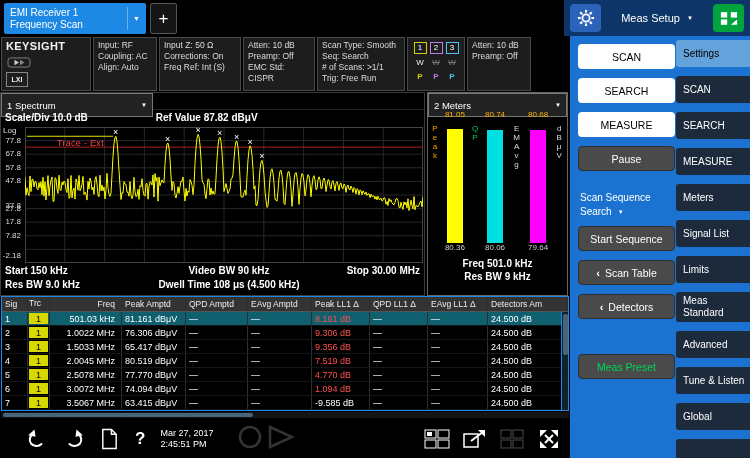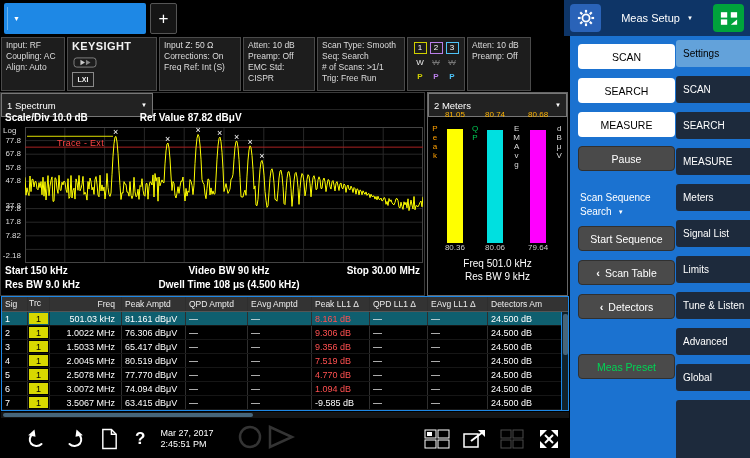--- a/index.html
+++ b/index.html
@@ -30,41 +30,41 @@
   .tdet{font-size:8px;color:#eee}
   .toff{color:#777;text-decoration:line-through}
   .tpk{font-weight:bold}
 
   
   .spectrum-window{position:absolute;left:0;top:92px;width:425px;height:204px;background:#000;border:1px solid #3a3a3a}
   .win-titlebar{height:17px;display:flex;background:#000;border-bottom:1px solid #222}
   .win-select{width:152px;background:#222;border:1px solid #777;display:flex;justify-content:space-between;align-items:center;padding:11px 5px;font-size:9.5px;color:#fff}
   .win-select.full{width:100%}
   .spec-info{height:15px;display:flex;align-items:center;font-size:10px;font-weight:bold;padding-left:4px}
-  .spec-ref{margin-left:52px}
+  .spec-ref{margin-left:68px}
   .chart-wrap{position:relative;height:140px}
   .ylabels{position:absolute;left:0;top:2px;width:22px;height:136px}
   .ylab{position:absolute;right:2px;font-size:8px;color:#ddd}
   .log-label{position:absolute;left:2px;top:1px;font-size:8px;color:#ddd}
   #spectrum-svg{position:absolute;left:24px;top:2px}
   .trace-annot{position:absolute;left:56px;top:13px;color:#ff4444;font-size:9px;letter-spacing:.3px}
   .spec-bottom{height:14px;display:flex;font-size:10px;font-weight:bold;padding:0 4px}
   .sb-l{width:34%}.sb-m{width:40%;text-align:center}.sb-r{flex:1;text-align:right}
 
   
   .meters-window{position:absolute;left:427px;top:92px;width:141px;height:204px;background:#000;border:1px solid #666}
   .meters-body{position:relative;height:144px;display:flex;padding:0 2px}
   .mlabel{white-space:pre-line;font-size:8px;line-height:9px;text-align:center;padding-top:14px}
   .ml0{width:10px}.ml1{width:10px}.ml2{width:13px}.ml3{width:12px}
   .mbarcol{width:31px;display:flex;flex-direction:column}
   .mtop{height:11px;font-size:8px;text-align:center;color:#ffb300}
   .mbot{height:11px;font-size:8px;text-align:center;color:#cfcfcf}
   .mbararea{flex:1;display:flex;align-items:flex-end;justify-content:center}
   .mbarfill{width:16px}
-  .meter-freq{margin-top:3px;font-weight:normal;font-size:10px;text-align:center;line-height:13px}
+  .meter-freq{margin-top:3px;font-weight:bold;font-size:10px;text-align:center;line-height:13px}
 
   
   .sig-table{position:absolute;left:1px;top:296px;width:568px;height:115px;border:1px solid #1e88e5;background:#000;font-size:9px}
   .theader{display:flex;height:15px;background:#333;border-bottom:1px solid #555}
   .tcell{padding:2px 3px;border-right:1px solid #2e2e2e;white-space:nowrap;overflow:hidden;line-height:10px}
   .hcell{font-size:8.5px;color:#eee}
   .trow{display:flex;height:14px;border-bottom:1px solid #161616;background:#000;cursor:pointer}
   .trow.selected{background:#0f5f6f}
   .c0{width:26px}.c1{width:22px;padding:1px}.c2{width:72px;text-align:right;padding-right:6px}
   .c3{width:64px}.c4{width:62px}.c5{width:64px}.c6{width:58px}.c7{width:58px}.c8{width:60px}.c9{flex:1}
@@ -100,20 +100,24 @@
   .stab.active{background:#63a2da;color:#000}
   .stab-filler{flex:1;background:#1d2a3c;border-radius:3px 0 0 0}
 </style>
 </head>
 <body>
 
 <div class="screen">
 
   <div class="top-bar">
     <div class="screen-tab">
+      <div class="tab-text">
+        <div>EMI Receiver 1</div>
+        <div>Frequency Scan</div>
+      </div>
       <div class="tab-caret">▼</div>
     </div>
     <div class="add-tab">+</div>
     <div class="topright">
       <div class="gear-btn">
         <svg width="18" height="18" viewBox="0 0 20 20">
           <circle cx="10" cy="10" r="4" fill="none" stroke="#fff" stroke-width="2"></circle>
           <g stroke="#fff" stroke-width="2.4">
             <line x1="10" y1="1" x2="10" y2="4"></line>
               <line x1="10" y1="16" x2="10" y2="19"></line>
@@ -137,34 +141,34 @@
             <rect x="12" y="1" width="7" height="6"></rect>
             <rect x="1" y="9" width="7" height="6"></rect>
             <polygon points="12,15 19,15 19,9"></polygon>
           </g>
         </svg>
       </div>
     </div>
   </div>
 
   <div class="header-strip">
-    <div class="hpanel hp-input" id="hp-input">
-        <div class="hline">Input: RF</div>
-        <div class="hline">Coupling: AC</div>
-        <div class="hline">Align: Auto</div>
-      </div>
     <div class="hpanel logo-panel">
       <div class="ks-name">KEYSIGHT</div>
       <svg width="26" height="11" viewBox="0 0 26 12">
         <rect x="1" y="1" width="24" height="10" rx="3" fill="none" stroke="#888"></rect>
         <path d="M8 3 L13 6 L8 9 Z" fill="#ccc"></path>
           <path d="M14 3 L19 6 L14 9 Z" fill="#888"></path>
       </svg>
       <div class="lxi-box">LXI</div>
     </div>
+    <div class="hpanel hp-input" id="hp-input">
+        <div class="hline">Input: RF</div>
+        <div class="hline">Coupling: AC</div>
+        <div class="hline">Align: Auto</div>
+      </div>
     <div class="hpanel hp-inputz" id="hp-inputz">
         <div class="hline">Input Z: 50 Ω</div>
         <div class="hline">Corrections: On</div>
         <div class="hline">Freq Ref: Int (S)</div>
       </div>
     <div class="hpanel hp-atten" id="hp-atten">
         <div class="hline">Atten: 10 dB</div>
         <div class="hline">Preamp: Off</div>
         <div class="hline">EMC Std: CISPR</div>
       </div>
@@ -541,20 +545,21 @@
       <div class="sbtn dark preset">Meas Preset</div>
     </div>
     <div class="side-tabs" id="side-tabs">
         <div class="stab active">Settings</div>
         <div class="stab">SCAN</div>
         <div class="stab">SEARCH</div>
         <div class="stab">MEASURE</div>
         <div class="stab">Meters</div>
         <div class="stab">Signal List</div>
         <div class="stab">Limits</div>
+        <div class="stab">Meas Standard</div>
+        <div class="stab">Advanced</div>
         <div class="stab">Tune &amp; Listen</div>
-        <div class="stab">Advanced</div>
         <div class="stab">Global</div>
         <div class="stab-filler"></div>
       </div>
   </div>
 
 </div>
 
 </body></html>

